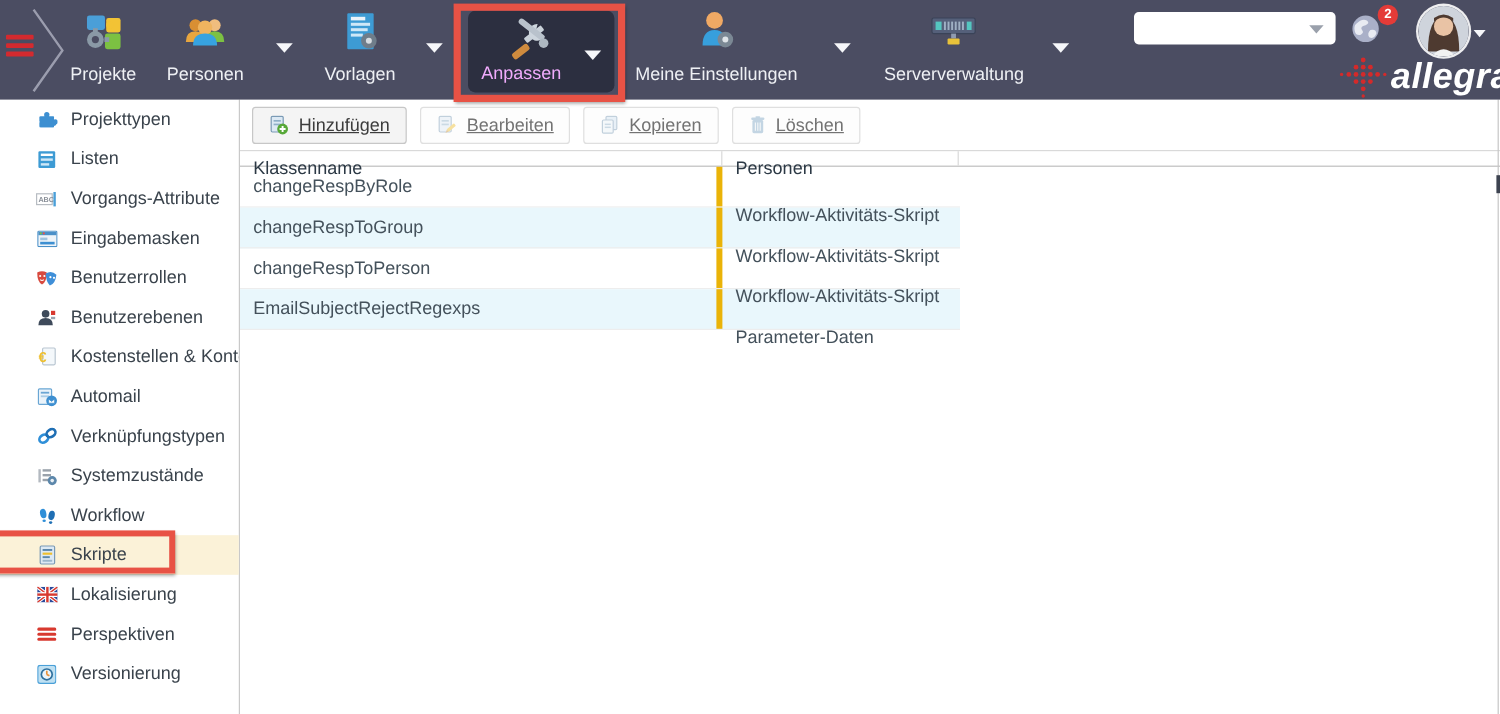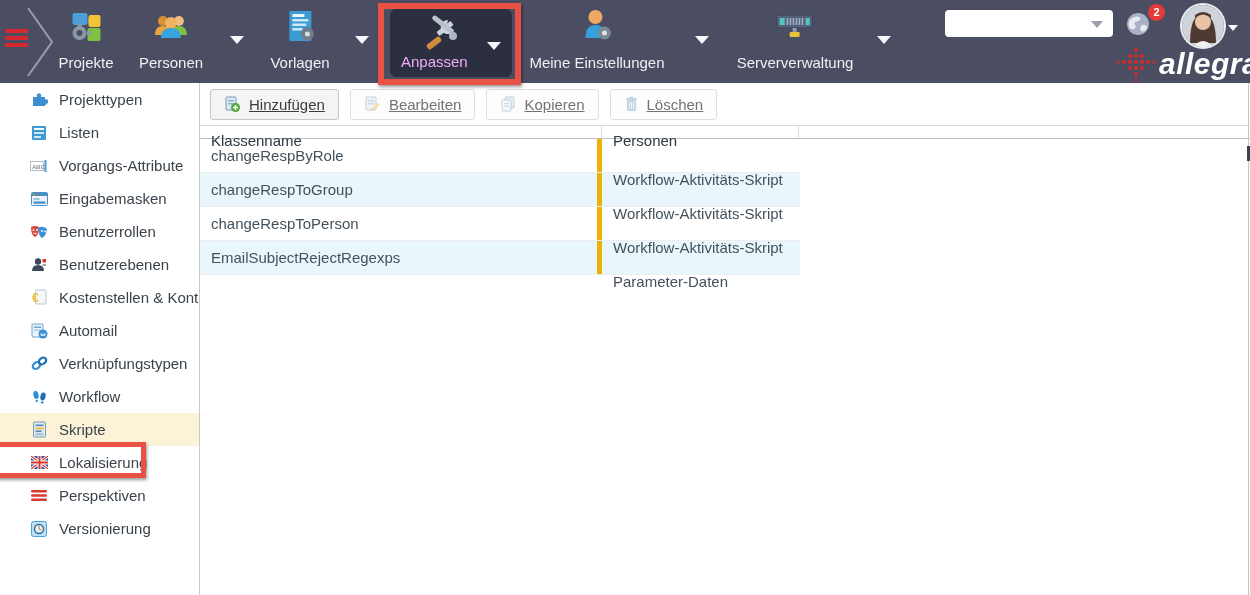--- a/index.html
+++ b/index.html
@@ -342,20 +342,33 @@
     <div class="side-item">
       <span class="icon">
         <svg width="17" height="15" viewBox="0 0 17 15">
             <ellipse cx="5.5" cy="9.5" rx="4" ry="3" transform="rotate(-35 5.5 9.5)" fill="none" stroke="#2f8fd8" stroke-width="2.2"></ellipse>
             <ellipse cx="11.5" cy="5" rx="4" ry="3" transform="rotate(-35 11.5 5)" fill="none" stroke="#1f6fb4" stroke-width="2.2"></ellipse>
           </svg>
       </span>
       <span>Verknüpfungstypen</span>
     </div>
 
+    <div class="side-item">
+      <span class="icon">
+        <svg width="17" height="16" viewBox="0 0 17 16">
+            <rect x="1" y="2" width="2" height="11" fill="#b3b9c0"></rect>
+            <rect x="4.5" y="2" width="7" height="2" fill="#9aa2ab"></rect>
+            <rect x="4.5" y="6" width="7" height="2" fill="#9aa2ab"></rect>
+            <rect x="4.5" y="10" width="5" height="2" fill="#9aa2ab"></rect>
+            <circle cx="12.5" cy="11.5" r="3.8" fill="#5c87ab"></circle>
+            <circle cx="12.5" cy="11.5" r="1.5" fill="#e8eef3"></circle>
+          </svg>
+      </span>
+      <span>Systemzustände</span>
+    </div>
 
     <div class="side-item">
       <span class="icon">
         <svg width="15" height="16" viewBox="0 0 15 16">
             <ellipse cx="4" cy="6" rx="2.6" ry="4" transform="rotate(-12 4 6)" fill="#2f8fd8"></ellipse>
             <ellipse cx="4.8" cy="12" rx="1.4" ry="1.1" fill="#2f8fd8"></ellipse>
             <ellipse cx="11" cy="7.5" rx="2.6" ry="4" transform="rotate(12 11 7.5)" fill="#1f6fb4"></ellipse>
             <ellipse cx="10.2" cy="13.5" rx="1.4" ry="1.1" fill="#1f6fb4"></ellipse>
           </svg>
       </span>

